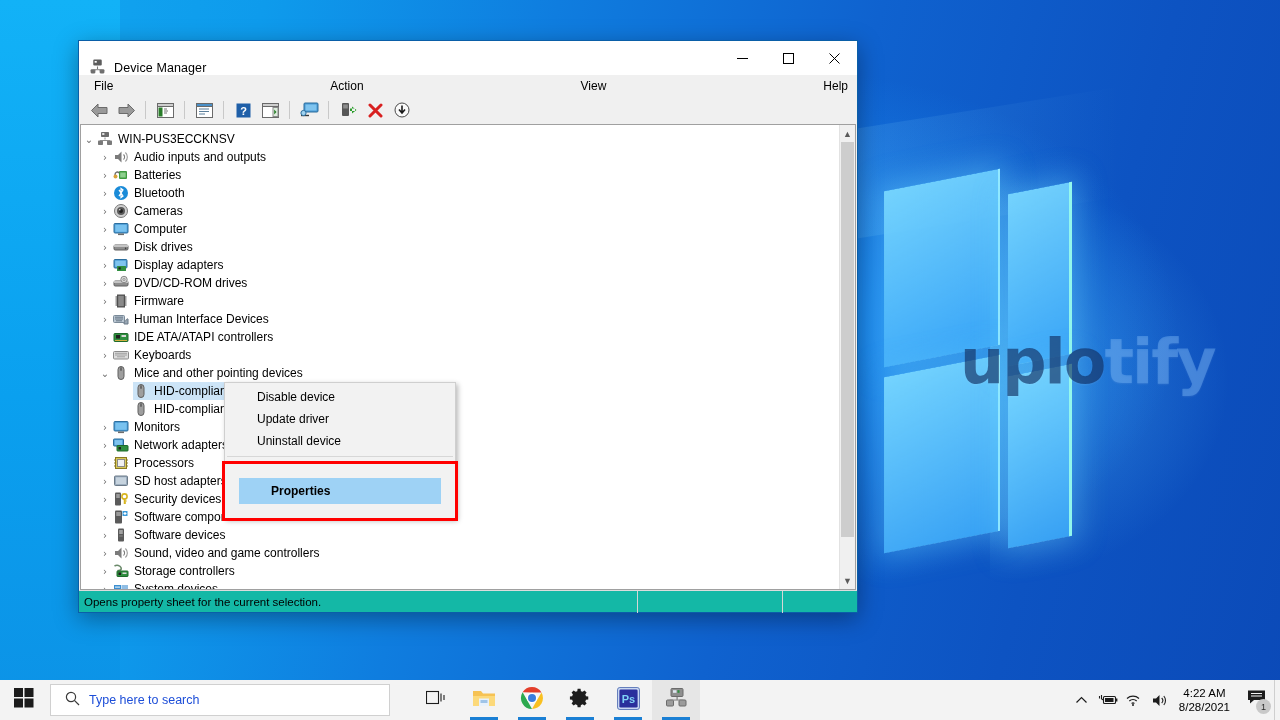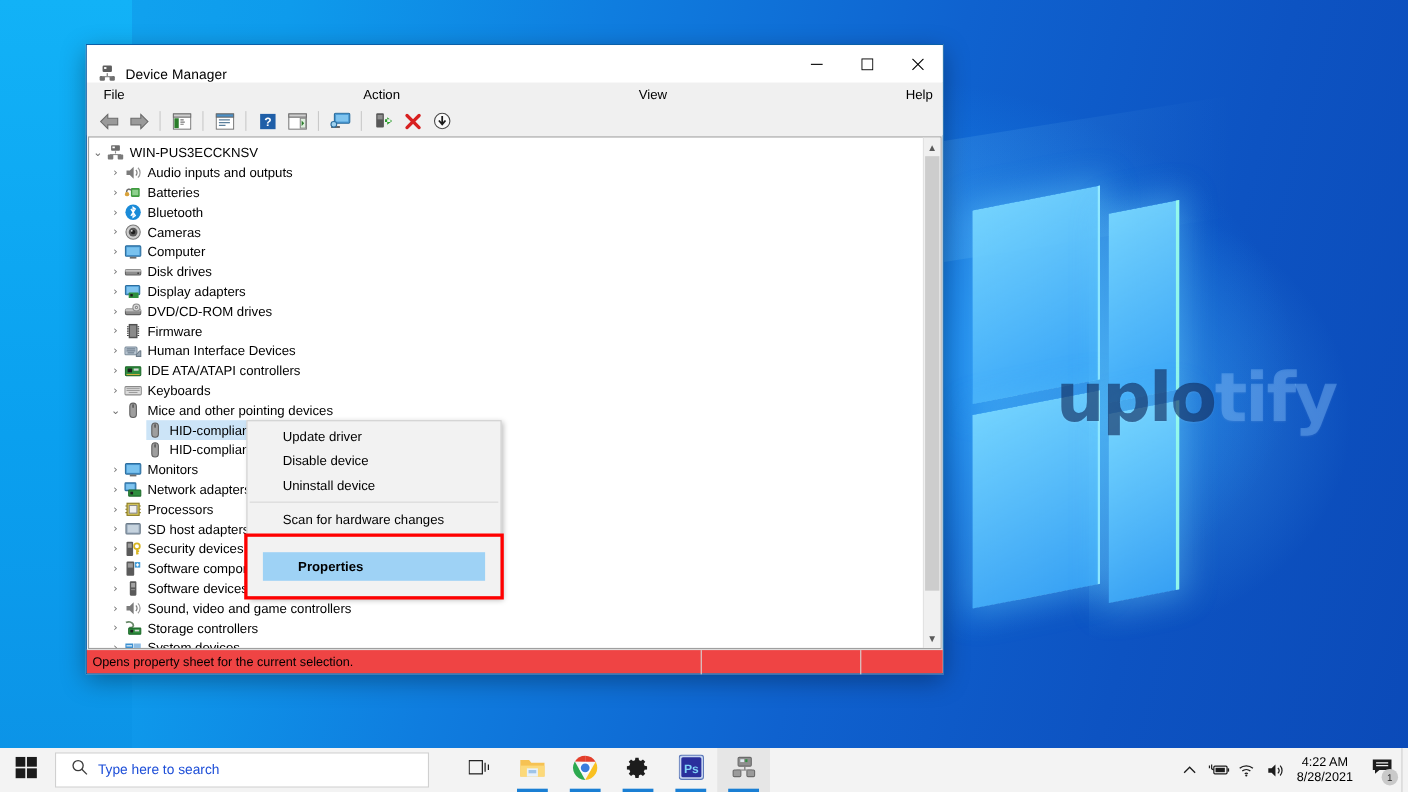--- a/index.html
+++ b/index.html
@@ -107,21 +107,21 @@
 
   
   .vscroll { position: absolute; right: 0; top: 0; width: 16px; height: 100%;
              background: #f0f0f0; border-left: 1px solid #e2e2e2; }
   .sb-arrow { height: 17px; display: flex; align-items: center; justify-content: center;
               color: #5a5a5a; font-size: 9px; }
   .sb-thumb { position: absolute; left: 1px; right: 1px; top: 17px; height: 395px;
               background: #cdcdcd; }
 
   .statusbar {
-    height: 22px; flex: 0 0 22px; background: #ef4444; display: flex;
+    height: 22px; flex: 0 0 22px; background: #14b8a6; display: flex;
     align-items: center; border-top: 1px solid #dcdcdc; gap: 12px;
   }
   .sb-cell { height: 22px; display: flex; align-items: center; padding: 0 5px;
              font-size: 11.5px; color: #000; border-right: 1px solid #d6d6d6; }
   .sb-cell.c1 { width: 559px; }
   .sb-cell.c2 { width: 133px; }
   .sb-cell.c3 { flex: 1; border-right: none; }
 
   
   #ctxmenu {
@@ -610,25 +610,24 @@
   </div>
 
   <div class="statusbar">
     <div class="sb-cell c1">Opens property sheet for the current selection.</div>
     <div class="sb-cell c2"></div>
     <div class="sb-cell c3"></div>
   </div>
 </div>
 
 <div id="ctxmenu">
+  <div class="ctx-item">Disable device</div>
   <div class="ctx-item">Update driver</div>
-  <div class="ctx-item">Disable device</div>
   <div class="ctx-item">Uninstall device</div>
   <div class="ctx-sep"></div>
-  <div class="ctx-item">Scan for hardware changes</div>
   <div class="ctx-hl-wrap">
     <div class="ctx-item highlight">Properties</div>
   </div>
 </div>
 
 <div id="taskbar">
   <div class="start-btn">
     <span>
       <svg width="20" height="20" viewBox="0 0 20 20">
         <rect x="0" y="0" width="9" height="9" fill="#1b1b1b"></rect>

